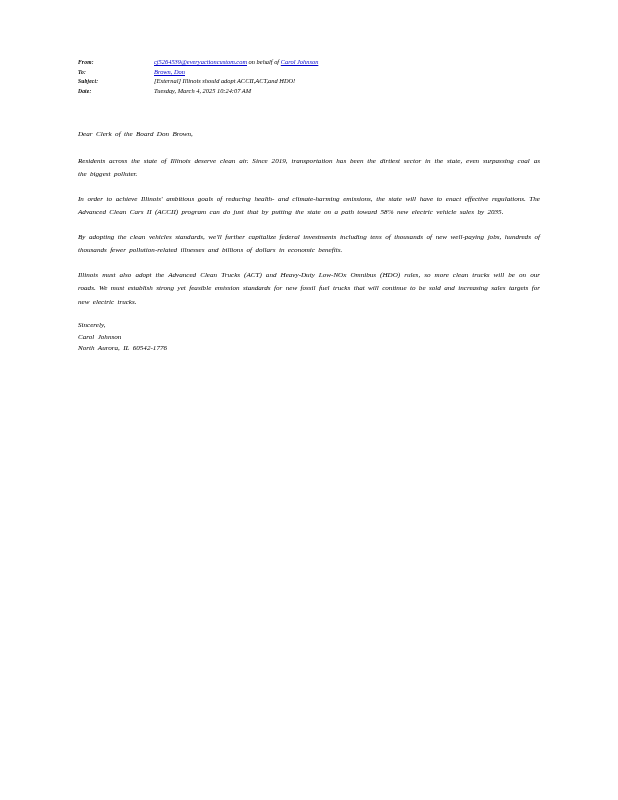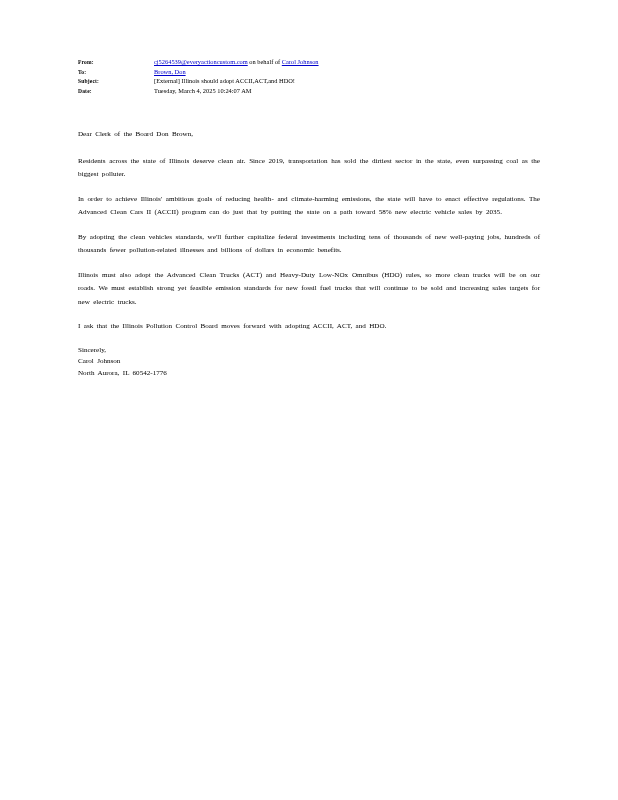--- a/index.html
+++ b/index.html
@@ -14,20 +14,21 @@
     color: #000000;
     position: relative;
     overflow: hidden;
   }
   .page {
     position: absolute;
     left: 0; top: 0;
     width: 618px;
     height: 800px;
     background: #ffffff;
+    font-style: italic;
   }
   .header-block {
     position: absolute;
     left: 78px;
     top: 58px;
     width: 460px;
   }
   .hdr-row {
     display: flex;
     align-items: baseline;
@@ -109,25 +110,24 @@
       <div class="hdr-label">Date:</div>
       <div class="hdr-value hdr-plain">Tuesday, March 4, 2025 10:24:07 AM</div>
     </div>
 
   </div>
 
   <div class="body-block">
 
     <p class="greeting">Dear Clerk of the Board Don Brown,</p>
 
-    <p class="para">Residents across the state of Illinois deserve clean air. Since 2019, transportation has sold the dirtiest sector in the state, even surpassing coal as the biggest polluter.</p>
+    <p class="para">Residents across the state of Illinois deserve clean air. Since 2019, transportation has been the dirtiest sector in the state, even surpassing coal as the biggest polluter.</p>
     <p class="para">In order to achieve Illinois' ambitious goals of reducing health- and climate-harming emissions, the state will have to enact effective regulations. The Advanced Clean Cars II (ACCII) program can do just that by putting the state on a path toward 58% new electric vehicle sales by 2035.</p>
     <p class="para">By adopting the clean vehicles standards, we'll further capitalize federal investments including tens of thousands of new well-paying jobs, hundreds of thousands fewer pollution-related illnesses and billions of dollars in economic benefits.</p>
     <p class="para">Illinois must also adopt the Advanced Clean Trucks (ACT) and Heavy-Duty Low-NOx Omnibus (HDO) rules, so more clean trucks will be on our roads. We must establish strong yet feasible emission standards for new fossil fuel trucks that will continue to be sold and increasing sales targets for new electric trucks.</p>
-    <p class="para">I ask that the Illinois Pollution Control Board moves forward with adopting ACCII, ACT, and HDO.</p>
 
     <div class="sig-block">
       <p class="sig-line">Sincerely,</p>
       <p class="sig-line">Carol Johnson</p>
       <p class="sig-line">North Aurora, IL 60542-1776</p>
     </div>
 
   </div>
 
 </div>

